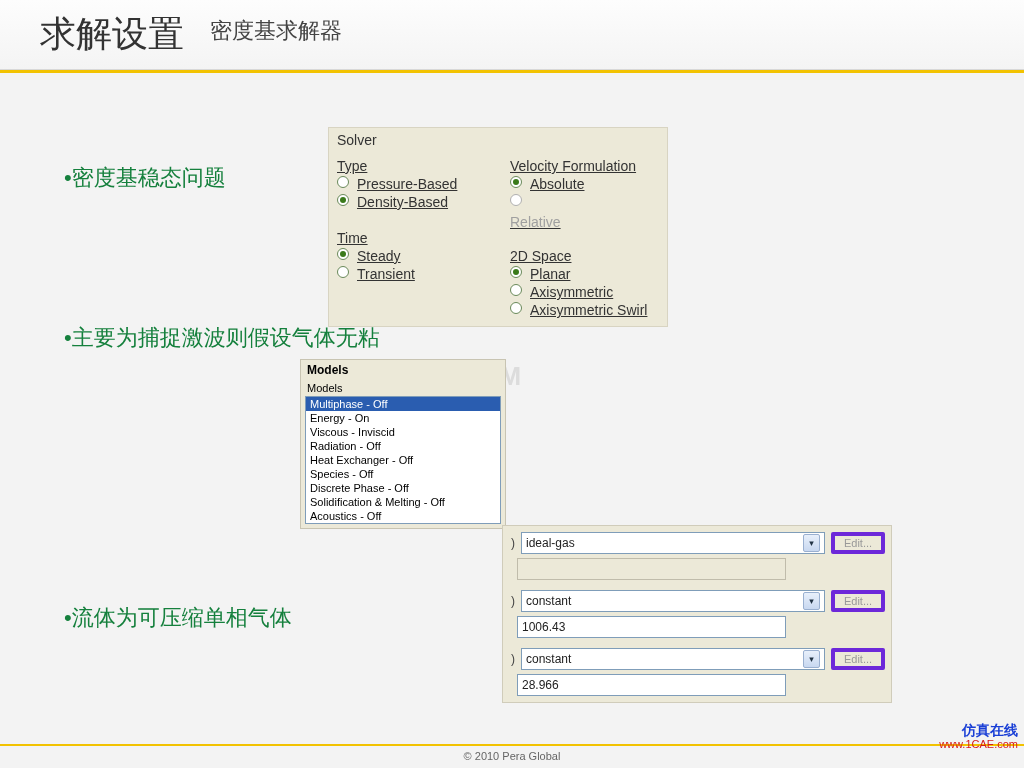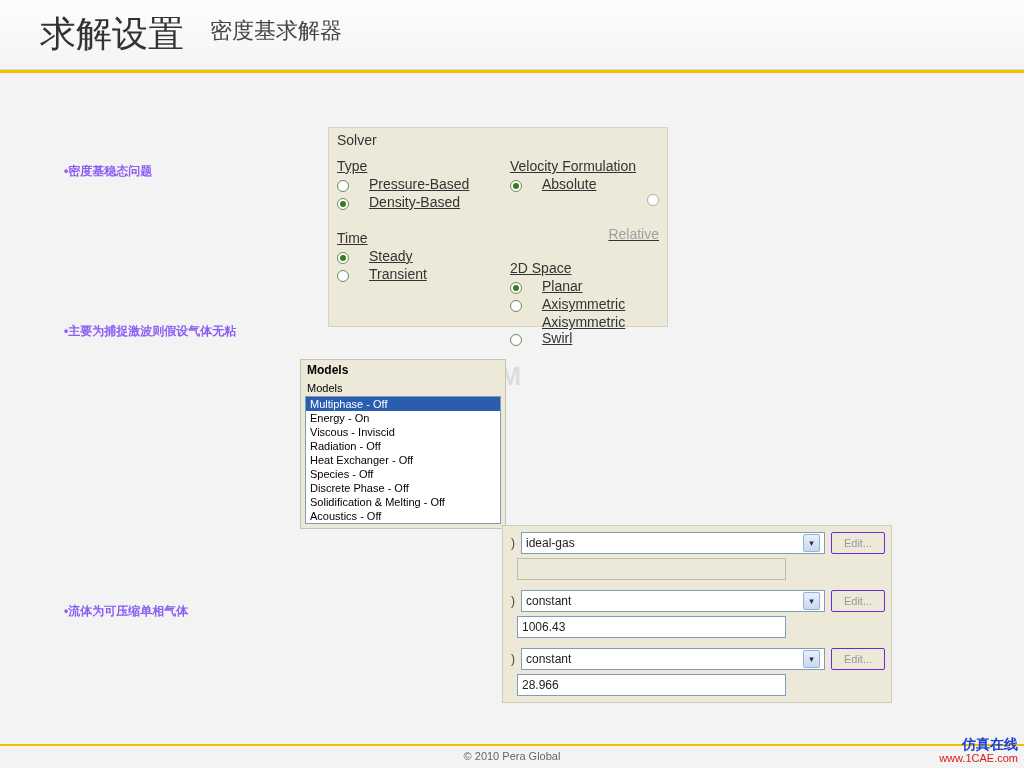--- a/index.html
+++ b/index.html
@@ -55,23 +55,22 @@
   .logo-text { display: inline-block; vertical-align: bottom; }
   .logo-cn { font-weight: bold; font-size: 16px; letter-spacing: 2px; }
   .logo-en { font-size: 9px; letter-spacing: 1px; }
   .yellow-rule {
     height: 3px;
     background: #f2c200;
   }
   .content { position: relative; width: 100%; height: 670px; }
   .bullet {
     position: absolute;
-    font-size: 12px;
-    color: #8b5cf6;
-    font-weight: bold;
+    font-size: 22px;
+    color: #15803d;
   }
   .b1 { left: 64px; top: 90px; }
   .b2 { left: 64px; top: 250px; }
   .b3 { left: 64px; top: 530px; }
 
   
   .solver-panel {
     position: absolute;
     left: 328px;
     top: 54px;
@@ -81,21 +80,21 @@
     border: 1px solid #d8d4c2;
     font-family: Tahoma, Arial, sans-serif;
     font-size: 14px;
     color: #333;
     padding: 4px 8px;
   }
   .solver-title { margin-bottom: 6px; }
   .solver-grid { display: flex; gap: 24px; }
   .scol { flex: 1; text-decoration: underline; }
   .scol .lab { color: #333; margin-top: 4px; }
-  .radio-row { display: flex; align-items: flex-end; gap: 20px; margin-top: 2px; }
+  .radio-row { display: flex; align-items: flex-start; gap: 8px; margin-top: 2px; }
   .radio {
     width: 12px; height: 12px; border-radius: 50%;
     border: 1px solid #6a8a5a;
     background: #fff;
     position: relative;
     flex-shrink: 0;
   }
   .radio.checked::after {
     content: "";
     position: absolute;
@@ -183,21 +182,21 @@
     width: 17px; height: 18px;
     background: linear-gradient(#e8f0fb, #c8d8f0);
     border: 1px solid #9ab0d0;
     border-radius: 2px;
     display: flex; align-items: center; justify-content: center;
     font-size: 9px; color: #234;
   }
   .editbtn {
     width: 54px; height: 22px;
     background: #ece9d8;
-    border: 1px solid #6d28d9;
+    border: 4px solid #6d28d9;
     border-radius: 2px;
     color: #999;
     font-size: 11px;
     display: flex; align-items: center; justify-content: center;
   }
   .valbox {
     margin-left: 8px;
     width: 269px;
     height: 22px;
     background: #fff;
@@ -217,21 +216,21 @@
     border-top: 2px solid #f2c200;
     background: #f3f3f3;
     text-align: center;
     font-size: 11px;
     color: #666;
     padding: 4px 0 6px 0;
   }
   .footer-brand {
     position: absolute;
     right: 6px;
-    bottom: 4px;
+    bottom: 18px;
     font-size: 14px;
     text-align: right;
     line-height: 1.1;
   }
   .fb-cn { color: #1a3fd6; font-weight: bold; }
   .fb-url { color: #d61a1a; font-size: 11px; }
 </style>
 </head>
 <body>
 

